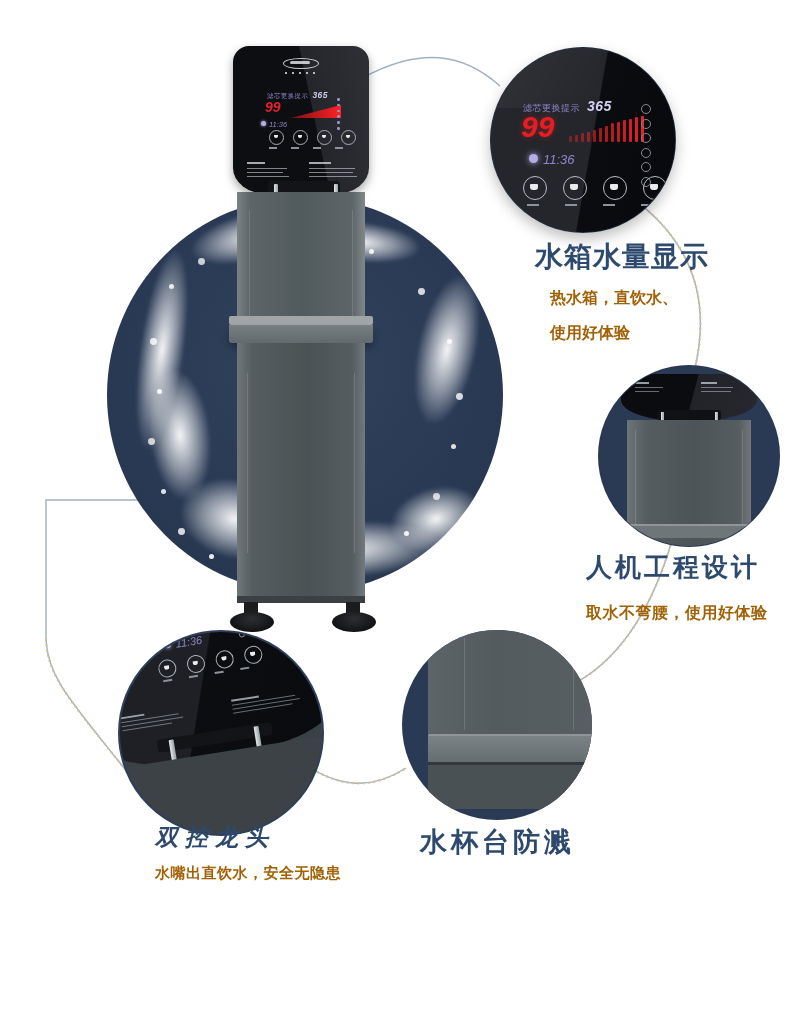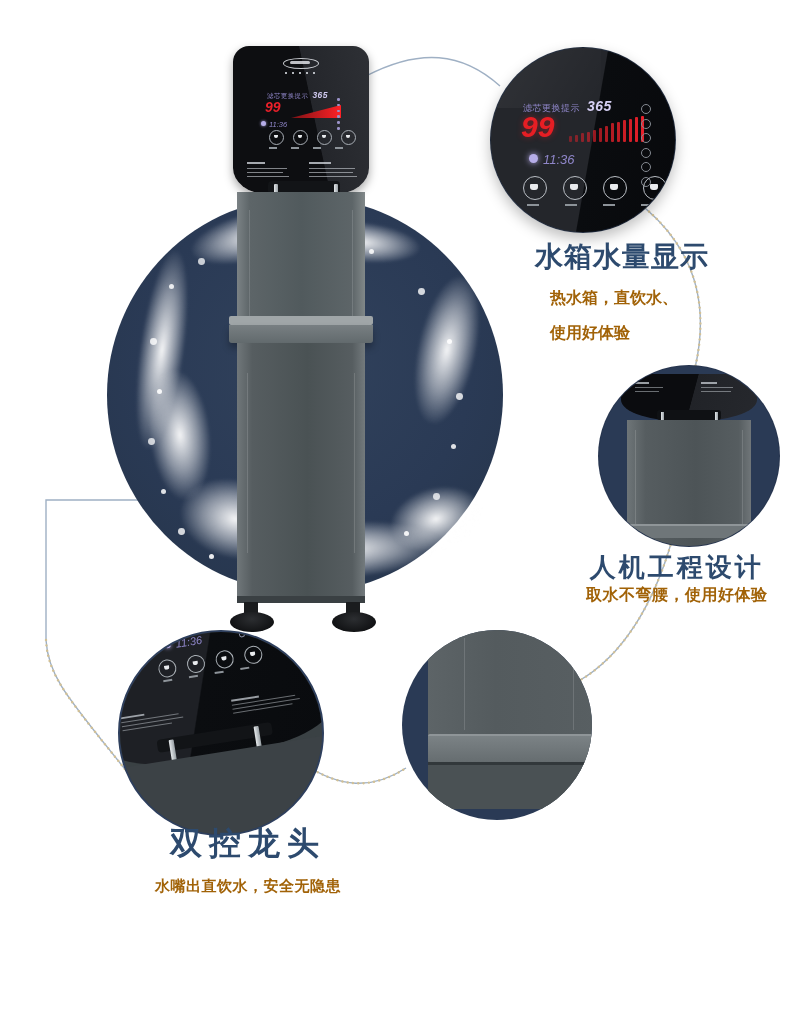--- a/index.html
+++ b/index.html
@@ -131,30 +131,30 @@
   
   .co-tray{left:402px;top:630px;width:190px;height:190px;background:#2a3a55;}
   .y-panel{position:absolute;left:26px;top:0;width:170px;height:176px;
     background:linear-gradient(90deg,#5d6467 0%,#545b5e 40%,#585f62 100%);}
   .y-tray{position:absolute;left:26px;top:104px;width:170px;height:26px;
     background:linear-gradient(#7b8285,#666d70);border-top:2px solid #8f9598;border-radius:2px;}
   .y-below{position:absolute;left:26px;top:132px;width:170px;height:44px;background:#4a5154;
     border-top:3px solid #32383b;}
   
   .sec{position:absolute;z-index:5;}
-  .sec h2{margin:0;color:#2d4a6e;font-weight:800;white-space:nowrap;text-align:center;}
+  .sec h2{margin:0;color:#2d4a6e;font-weight:800;white-space:nowrap;}
   .sec p{margin:0;color:#a16207;font-weight:700;white-space:nowrap;}
   .sec-tank{left:535px;top:238px;}
   .sec-tank h2{font-size:28px;letter-spacing:1px;}
   .sec-tank p{font-size:16px;font-weight:600;line-height:25.7px;margin-left:15px;margin-top:9px;}
   .sec-ergo{left:586px;top:550px;}
   .sec-ergo h2{font-size:26px;letter-spacing:3px;}
-  .sec-ergo p{font-size:16px;margin-top:0;letter-spacing:.5px;}
+  .sec-ergo p{font-size:16px;margin-top:18px;letter-spacing:.5px;}
   .sec-faucet{left:155px;top:822px;}
-  .sec-faucet h2{font-size:32px;letter-spacing:7px;}
+  .sec-faucet h2{font-size:23px;letter-spacing:7px;font-style:italic;}
   .sec-faucet p{font-size:15px;line-height:20px;letter-spacing:.5px;}
   .sec-faucet .plist{margin-top:10px;}
   .sec-tray{left:420px;top:824px;}
   .sec-tray h2{font-size:27px;letter-spacing:4px;}
   .sec-tray p{font-size:15px;margin-top:12px;letter-spacing:.5px;}
 </style>
 </head>
 <body>
 
 <div id="stage">
@@ -373,15 +373,16 @@
     <h2>人机工程设计</h2>
     <p>取水不弯腰，使用好体验</p>
   </div>
   <div class="sec sec-faucet">
     <h2>双控龙头</h2>
     <div class="plist">
       <p>水嘴出直饮水，安全无隐患</p>
     </div>
   </div>
   <div class="sec sec-tray">
+    <h2>水杯台防溅</h2>
   </div>
 
 </div>
 
 </body></html>

